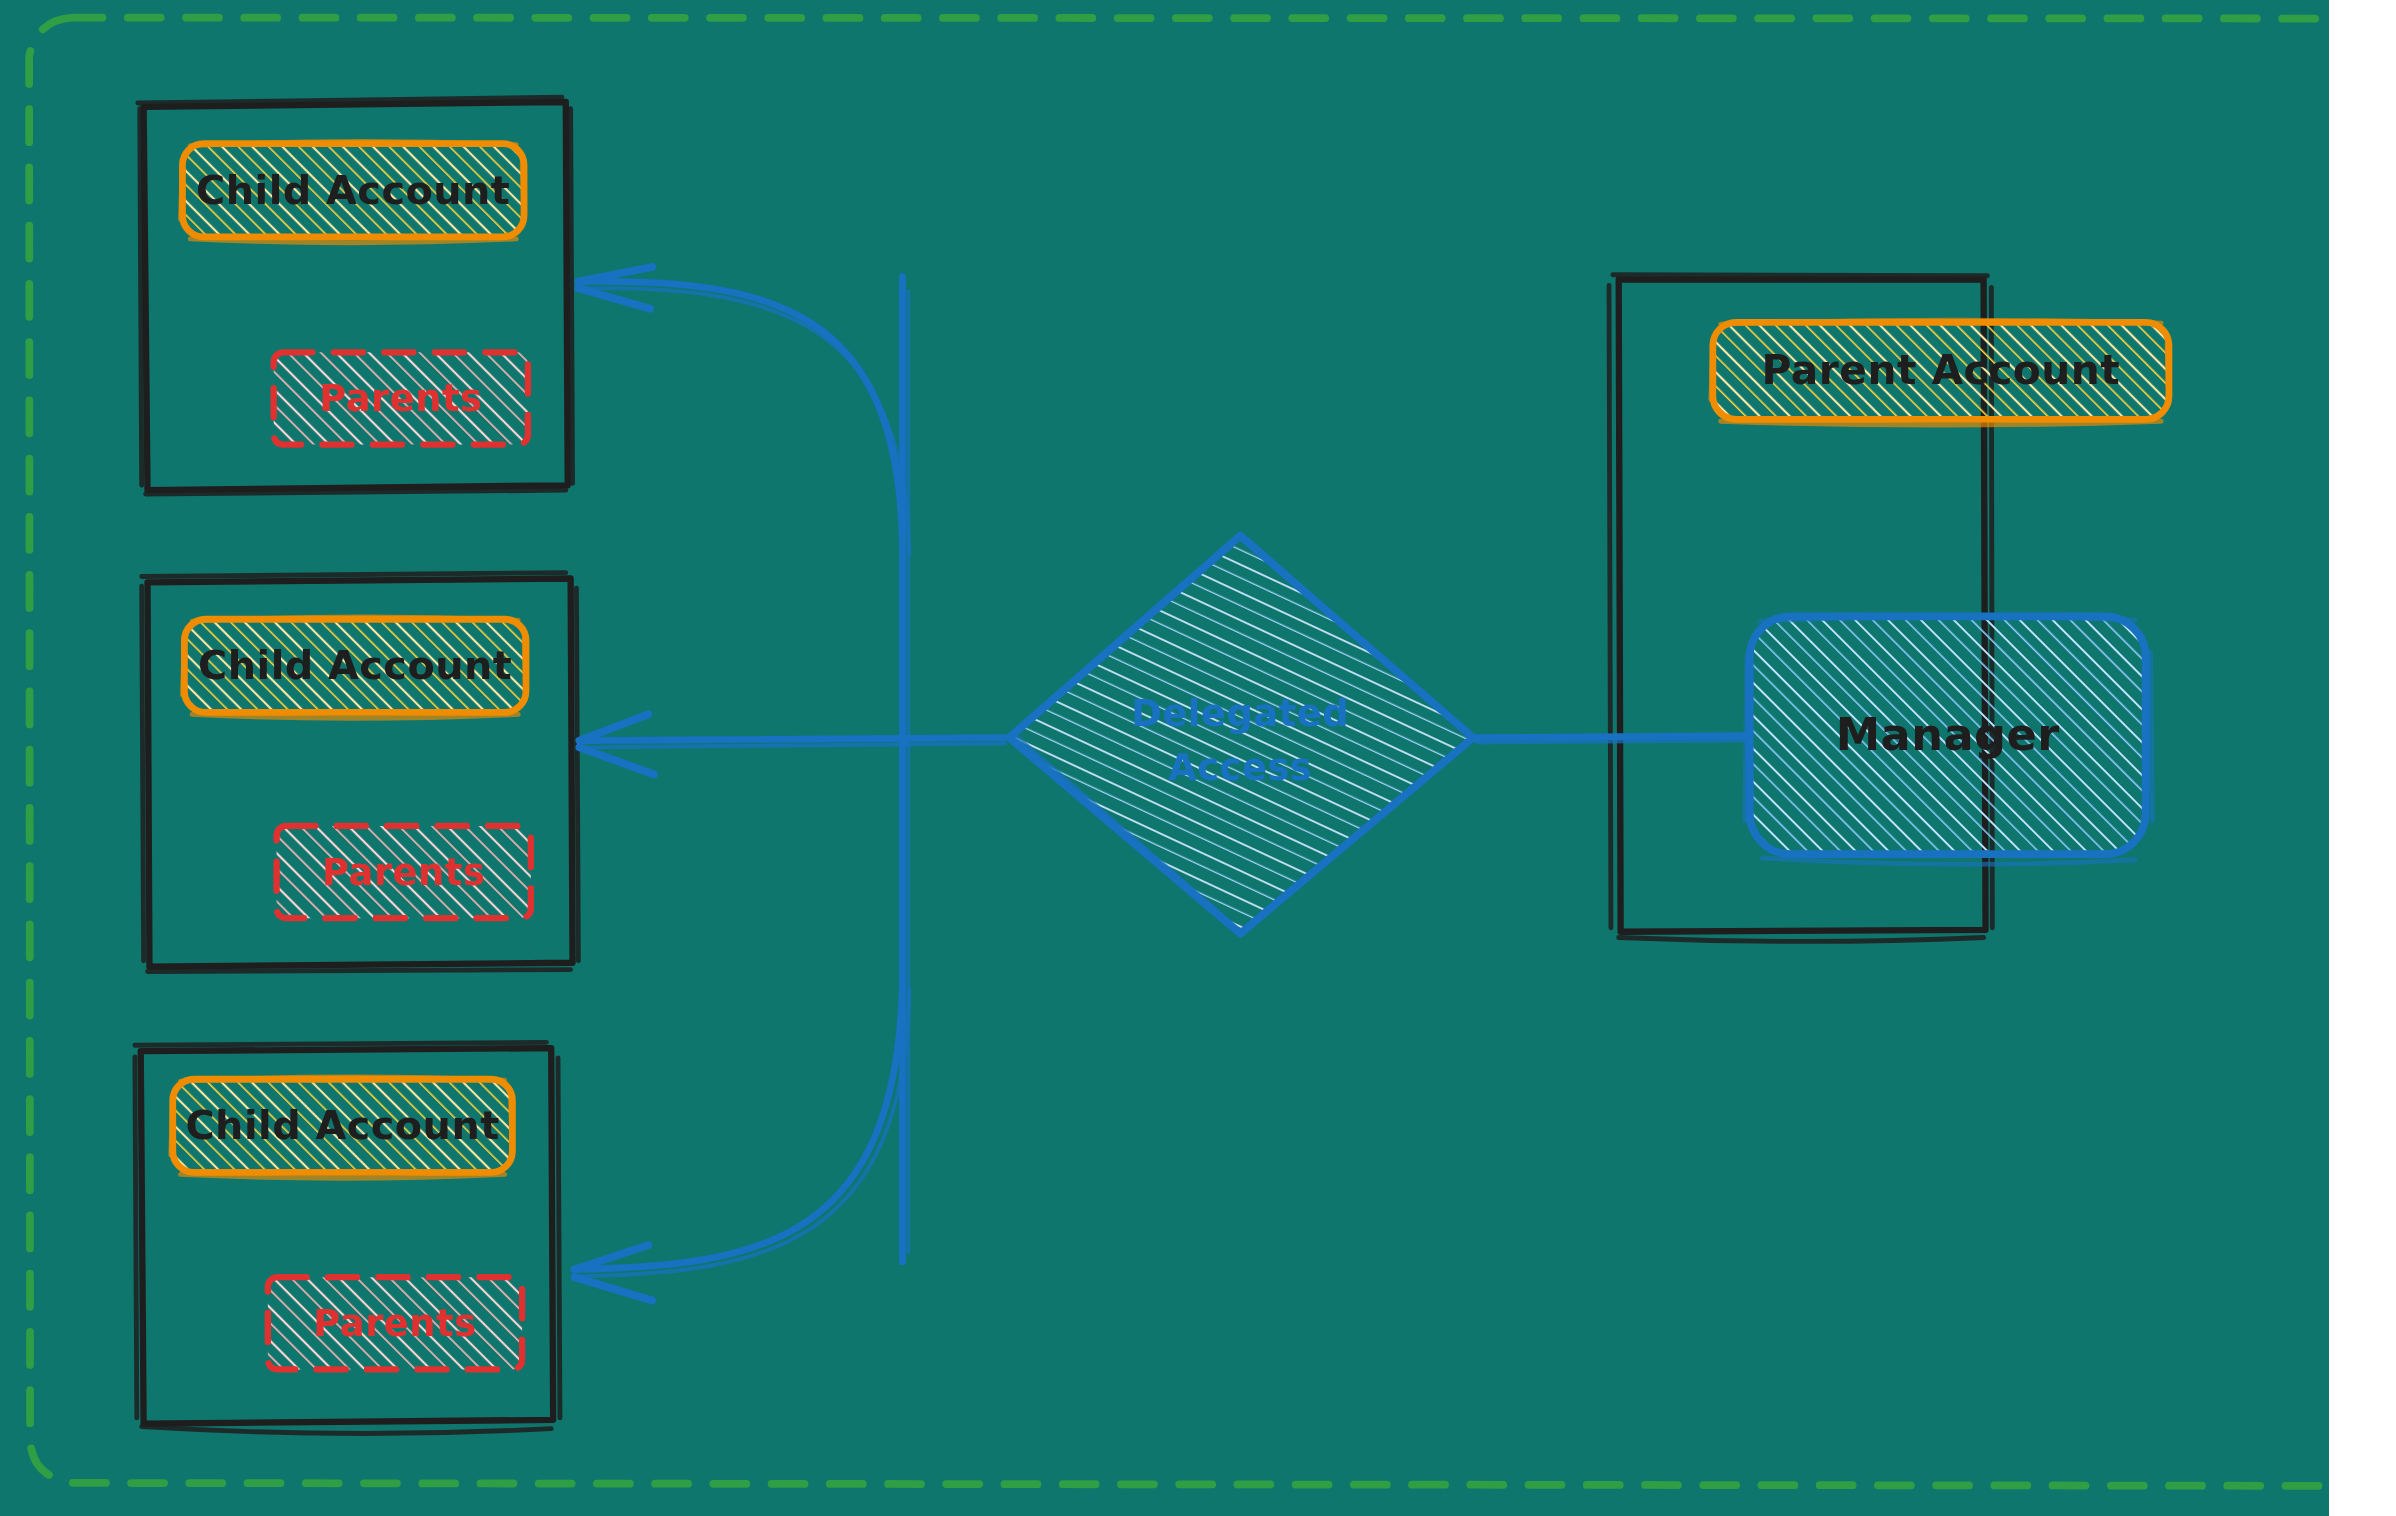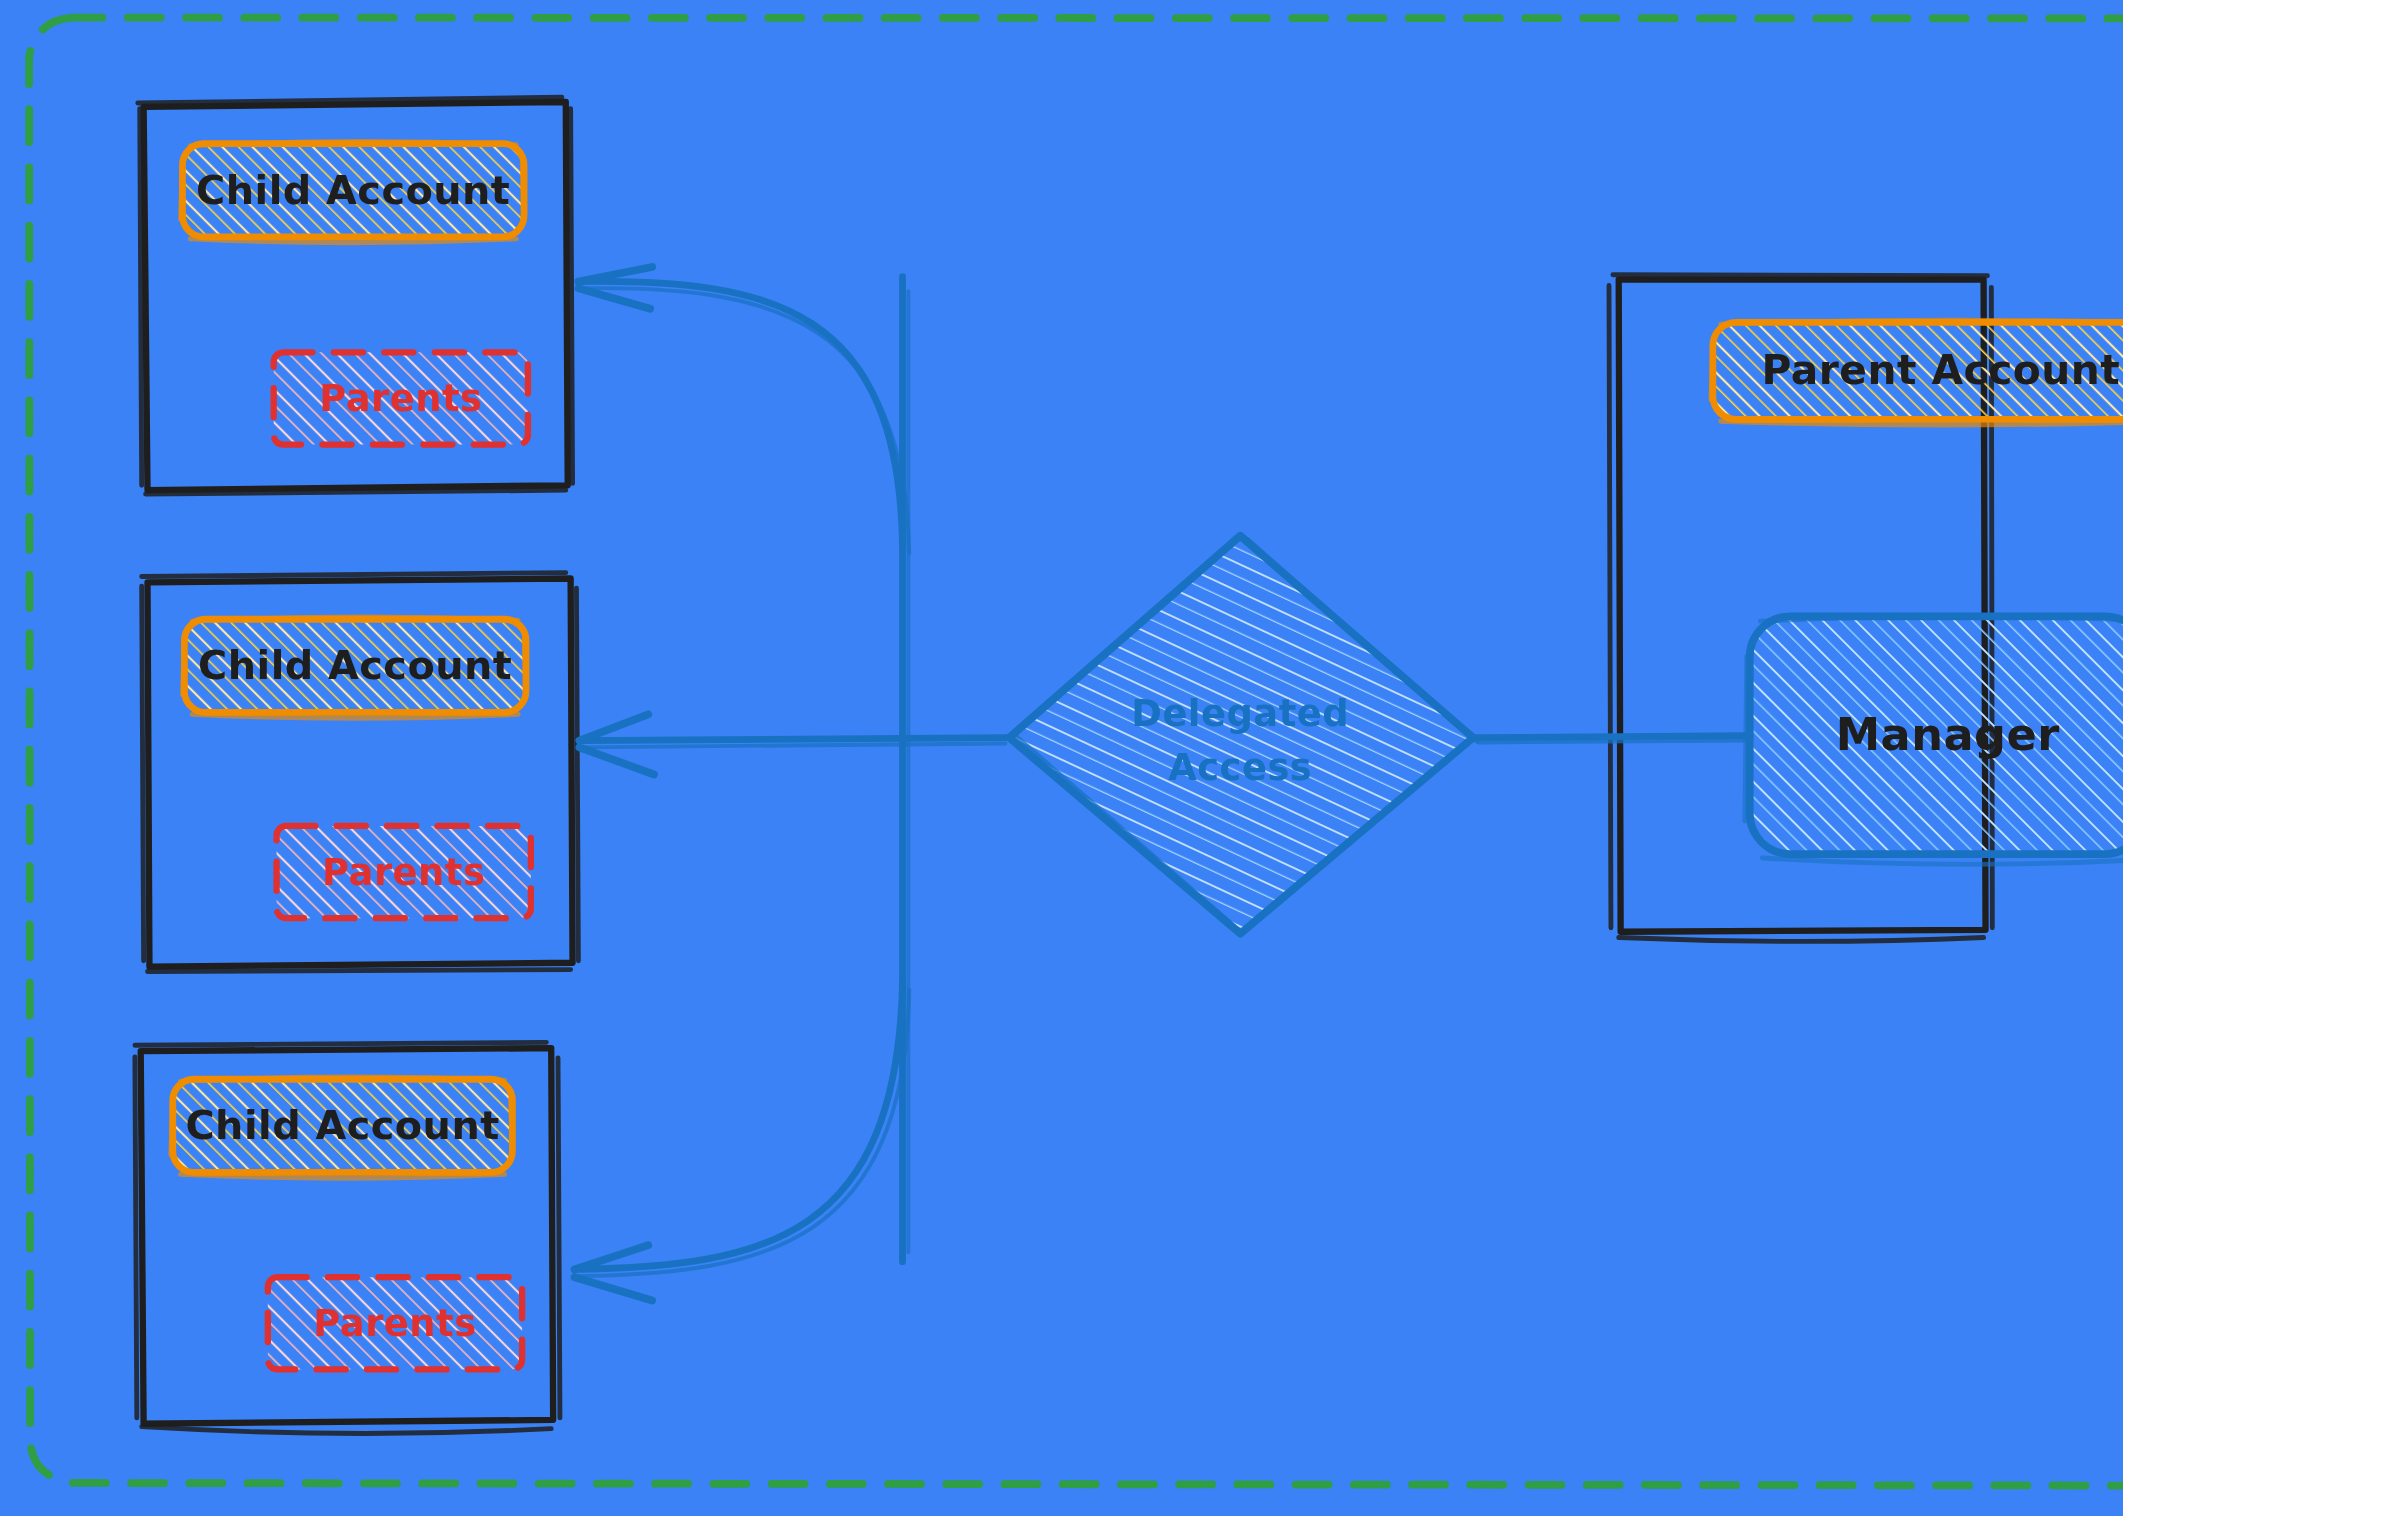--- a/index.html
+++ b/index.html
@@ -6,23 +6,23 @@
   html, body {
     margin: 0;
     padding: 0;
     background: #ffffff;
   }
   body {
     font-family: "DejaVu Sans", sans-serif;
   }
   #canvas-wrap {
     position: relative;
-    width: 2123px;
+    width: 2329px;
     height: 1517px;
-    background: #3b82f6;
+    background: #0f766e;
     overflow: hidden;
   }
   svg.diagram {
     display: block;
     width: 2397px;
     height: 1517px;
   }
   .hand-text {
     font-family: "DejaVu Sans", sans-serif;
     font-weight: 700;

